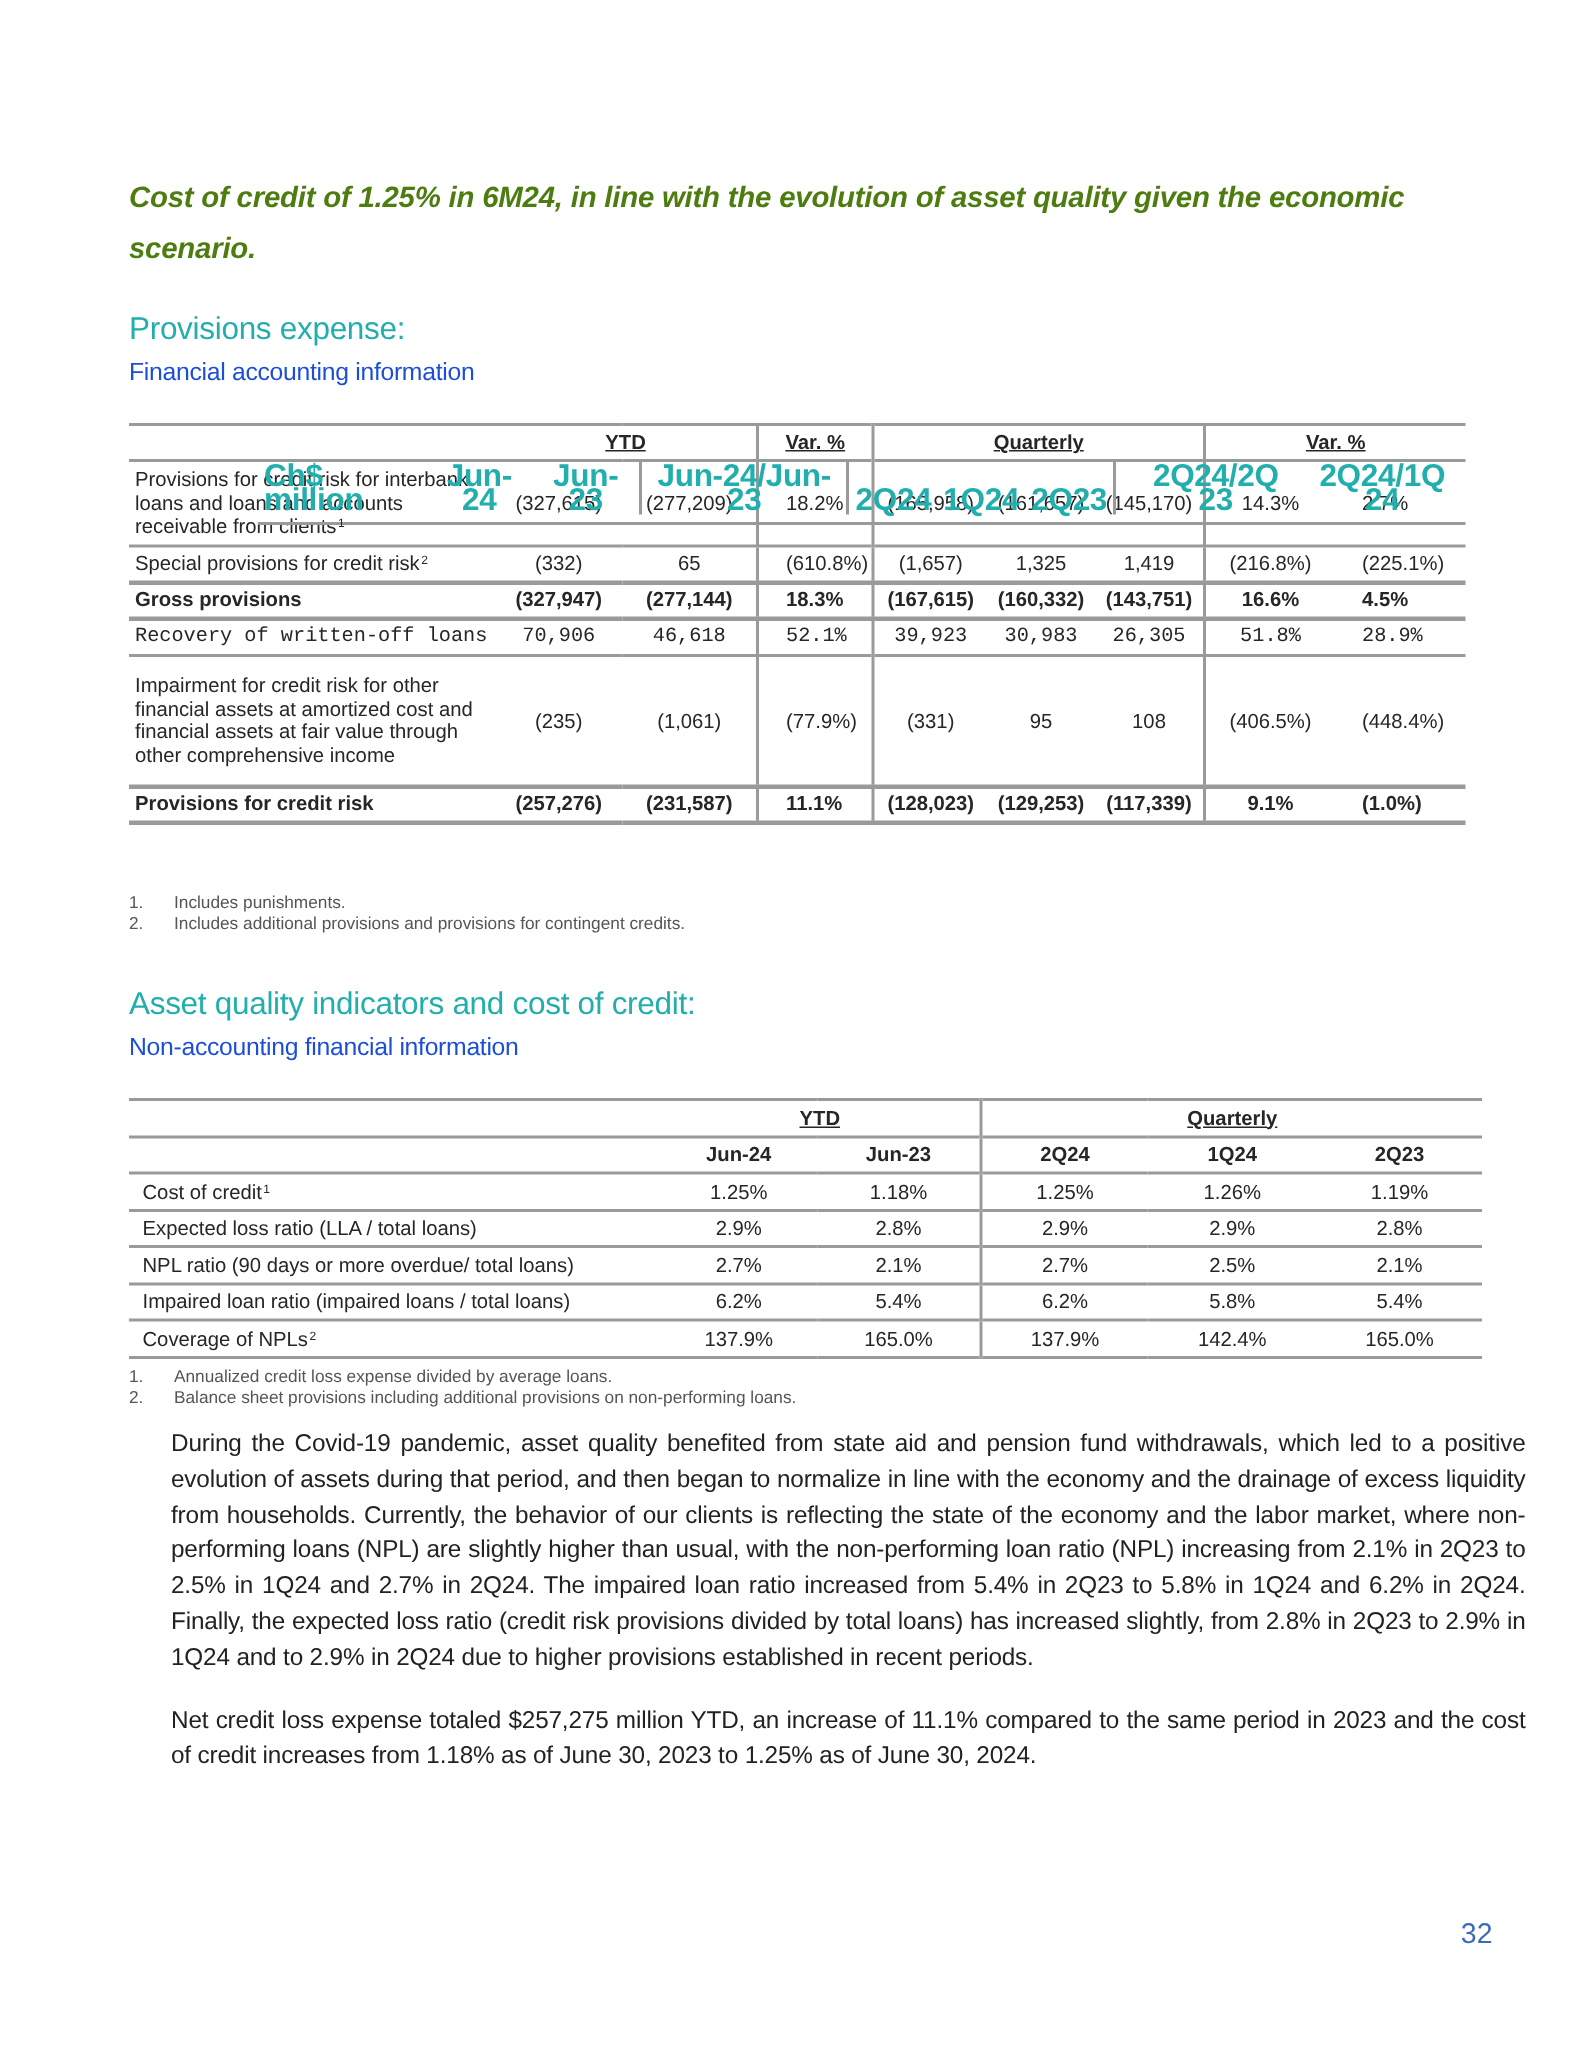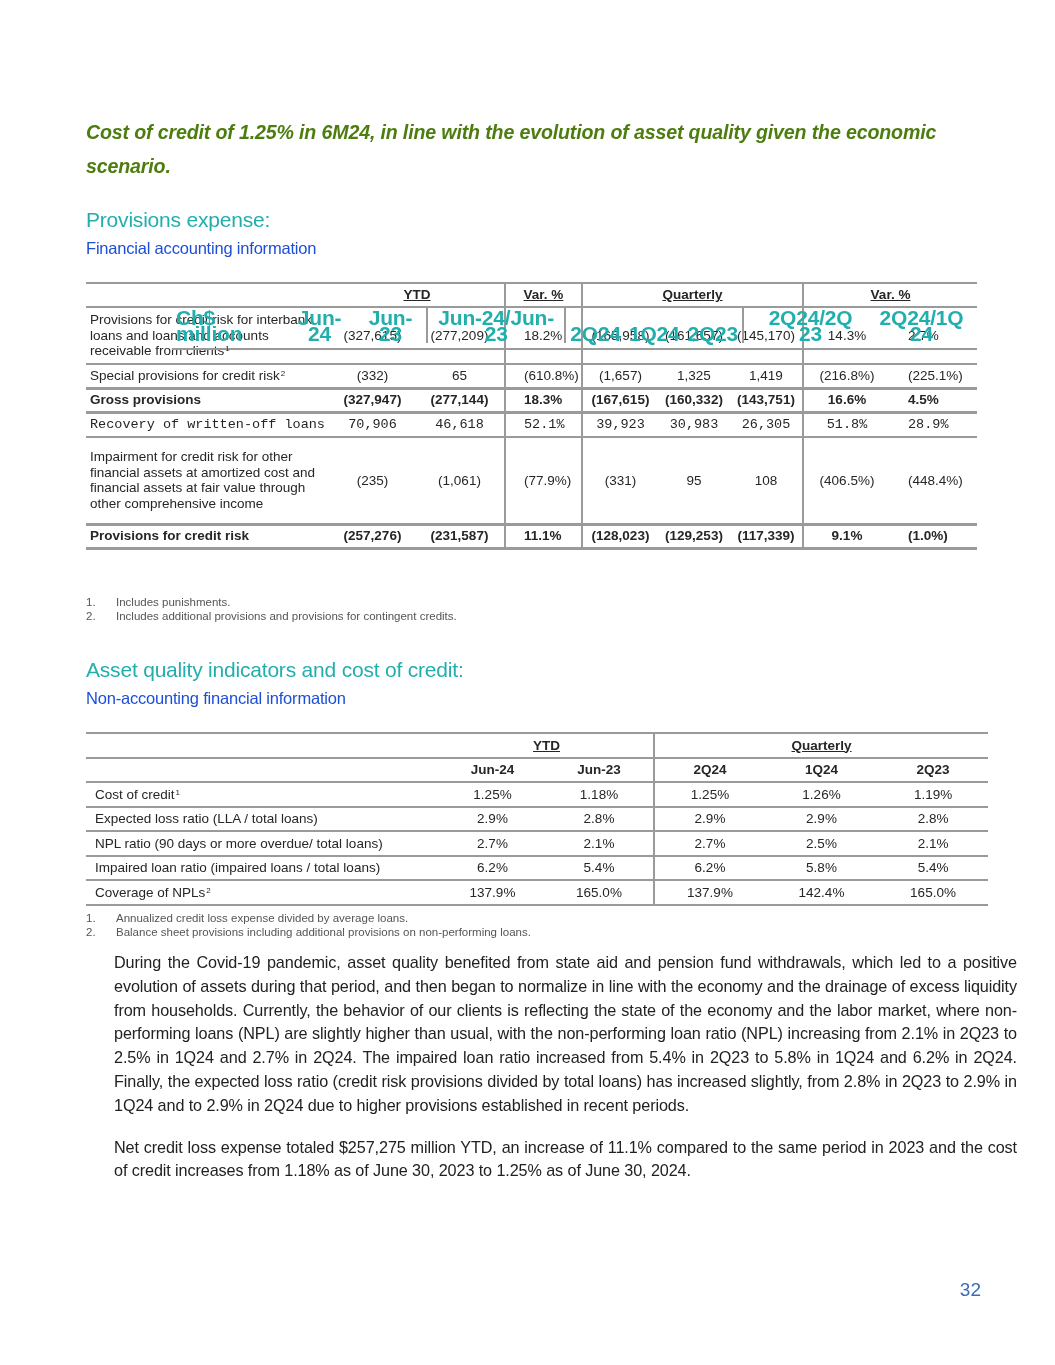--- a/index.html
+++ b/index.html
@@ -51,21 +51,21 @@
   #aq-table td.lab { padding-left: 9px; }
 
   .footnotes { position: absolute; left: 86px; font-size: 11.5px; color: #555555; line-height: 14px; }
   .fn-row { display: flex; }
   .fn-num { width: 30px; }
 
   .body-text { position: absolute; left: 86px; width: 903px; font-size: 16.2px; line-height: 23.8px;
                text-align: justify; color: #222222; letter-spacing: -0.1px; margin-left: 28px; }
   .body-text p { margin: 0 0 18px 0; }
 
-  .page-num { position: absolute; right: 74px; top: 1279px; font-size: 19px; color: #3d6cb5; }
+  .page-num { position: absolute; right: 60px; top: 1279px; font-size: 19px; color: #3d6cb5; }
 </style>
 </head>
 <body>
 
 <h1 class="title">Cost of credit of 1.25% in 6M24, in line with the evolution of asset quality given the economic scenario.</h1>
 
 <h2 class="h2" style="top:206px">Provisions expense:</h2>
 <div class="sub" style="top:237px">Financial accounting information</div>
 
 <table id="prov-table">

